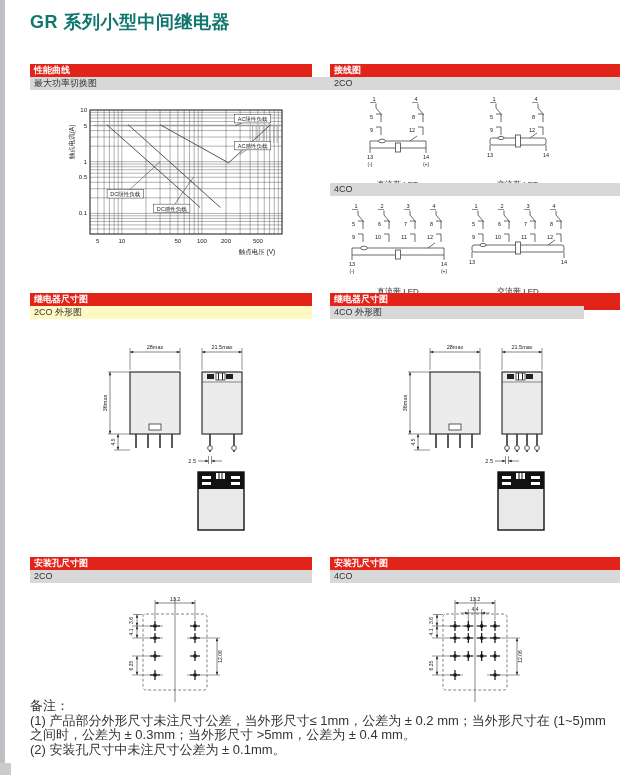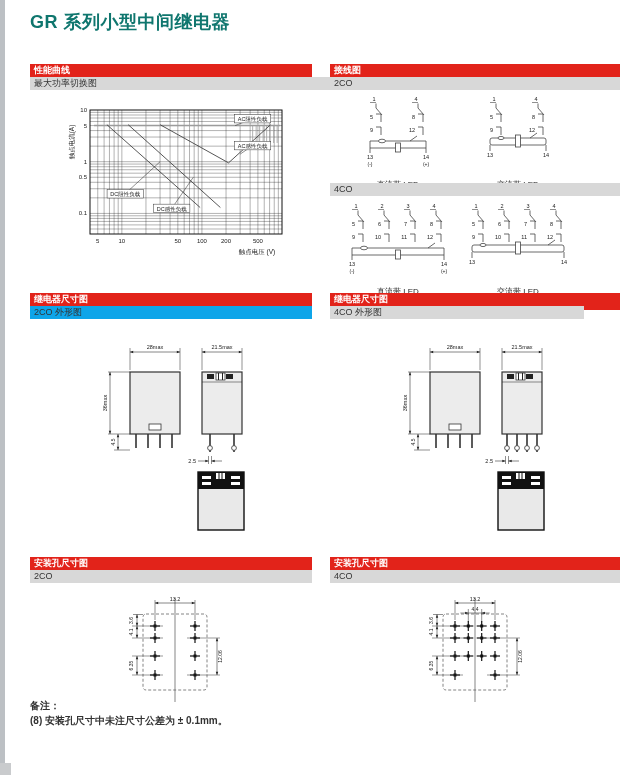--- a/index.html
+++ b/index.html
@@ -7,21 +7,21 @@
        font-family:"Liberation Sans",sans-serif;color:#222;}
   .abs{position:absolute;}
   .bar-red{background:#e2231a;color:#fff;font-size:9px;font-weight:700;line-height:13px;
            height:17px;padding:0 4px;box-sizing:border-box;}
   .bar-gray{background:#d8d8d8;color:#333;font-size:9px;line-height:13px;height:13px;
             padding:0 4px;box-sizing:border-box;}
   h1{margin:0;font-size:18px;font-weight:700;color:#e2231a;letter-spacing:.5px;}
   .caption{font-size:8px;color:#222;text-align:center;margin-top:1px;}
   .wblock{width:120px;}
   .wirerow{display:flex;justify-content:flex-start;padding-left:8px;}
-  .note{font-size:10px;color:#333;line-height:14.5px;font-weight:bold;}
+  .note{font-size:13px;color:#333;line-height:14.5px;}
   svg text{font-family:"Liberation Sans",sans-serif;}
 </style>
 </head>
 <body>
 
 <div class="abs" style="left:0;top:0;width:5px;height:775px;background:#bcc0c4;"></div>
 <div class="abs" style="left:0;top:763px;width:11px;height:12px;background:#c9cbcd;"></div>
 
 <h1 class="abs" style="left: 30px; top: 10px; color: #0f766e;">GR 系列小型中间继电器</h1>
 
@@ -277,21 +277,21 @@
         <line x1="14" y1="51" x2="14" y2="57" stroke="#444" stroke-width="0.8"></line>
         <line x1="106" y1="51" x2="106" y2="57" stroke="#444" stroke-width="0.8"></line>
         <text x="14" y="63" font-size="5.5" fill="#222" text-anchor="middle">13</text>
         <text x="106" y="63" font-size="5.5" fill="#222" text-anchor="middle">14</text>
       </svg>
     <div class="caption">交流带 LED</div>
   </div>
 </div>
 
 <div class="abs bar-red" style="left: 30px; top: 293px; width: 282px; background: rgb(226, 35, 26);">继电器尺寸图</div>
-<div class="abs bar-gray" style="left: 30px; top: 306px; width: 282px; background: #0ea5e9;">2CO 外形图</div>
+<div class="abs bar-gray" style="left: 30px; top: 306px; width: 282px; background: #fef9c3;">2CO 外形图</div>
 <svg id="out2" class="abs" style="left:30px;top:330px" width="282" height="226">
     <rect x="100" y="42" width="50" height="62" fill="#ececec" stroke="#333" stroke-width="1.2"></rect>
     <line x1="100" y1="40" x2="100" y2="18" stroke="#222" stroke-width="0.5"></line>
     <line x1="150" y1="40" x2="150" y2="18" stroke="#222" stroke-width="0.5"></line>
     <line x1="100" y1="22" x2="150" y2="22" stroke="#222" stroke-width="0.55"></line>
     <polygon points="100,22 103.2,20.8 103.2,23.2" fill="#222"></polygon>
     <polygon points="150,22 146.8,20.8 146.8,23.2" fill="#222"></polygon>
     <text x="125" y="19" font-size="5.5" fill="#222" text-anchor="middle">28max</text>
     <line x1="100" y1="42" x2="78" y2="42" stroke="#222" stroke-width="0.5"></line>
     <line x1="100" y1="104" x2="78" y2="104" stroke="#222" stroke-width="0.5"></line>
@@ -548,14 +548,15 @@
     <polygon points="107,89 105.8,85.8 108.2,85.8" fill="#222"></polygon>
     <text x="103" y="79.5" font-size="5" fill="#222" text-anchor="middle" transform="rotate(-90 103 79.5)">6.35</text>
     <line x1="187" y1="52" x2="187" y2="89" stroke="#222" stroke-width="0.55"></line>
     <polygon points="187,52 185.8,55.2 188.2,55.2" fill="#222"></polygon>
     <polygon points="187,89 185.8,85.8 188.2,85.8" fill="#222"></polygon>
     <text x="192" y="70.5" font-size="5" fill="#222" text-anchor="middle" transform="rotate(-90 192 70.5)">12.06</text>
   </svg>
 
 <div class="abs" style="left:30px;top:699px;width:592px">
   <div class="note">备注：</div>
-  <div class="note">(8) 安装孔尺寸中未注尺寸公差为 ± 0.1mm。</div>
+  <div class="note">(1) 产品部分外形尺寸未注尺寸公差，当外形尺寸≤ 1mm，公差为 ± 0.2 mm；当外形尺寸在 (1~5)mm 之间时，公差为 ± 0.3mm；当外形尺寸 &gt;5mm，公差为 ± 0.4 mm。</div>
+  <div class="note">(2) 安装孔尺寸中未注尺寸公差为 ± 0.1mm。</div>
 </div>
 
 </body></html>

